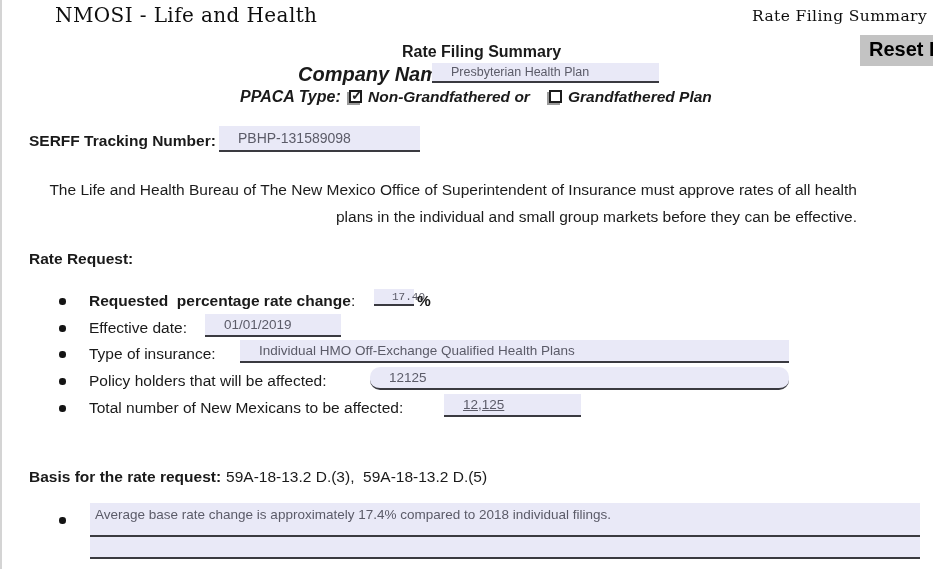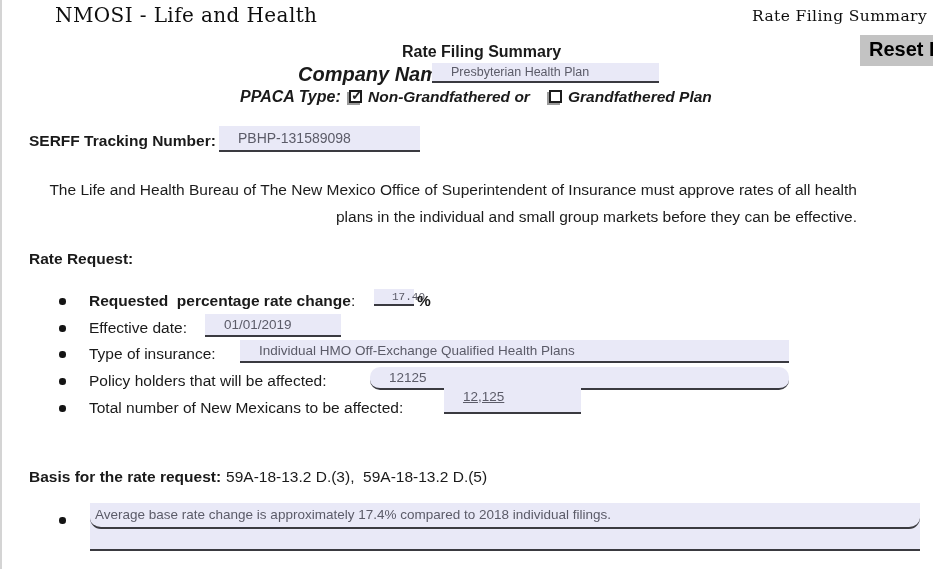--- a/index.html
+++ b/index.html
@@ -49,28 +49,28 @@
 
   .field{position:absolute;background:var(--field-bg);border-bottom:2px solid var(--underline);
     color:var(--field-text);font-size:13.5px;display:flex;align-items:center;padding-left:19px;}
   .company-field{left:432px;top:63px;width:227px;height:20px;font-size:12.5px;}
   .serff-field{left:219px;top:126px;width:201px;height:26px;font-size:14px;}
   .f-pct{left:374px;top:289px;width:40px;height:17px;font-size:11px;padding-left:18px;font-family:Liberation Mono, monospace;}
   .pct-suffix{left:417px;top:292px;font-size:15.5px;font-weight:bold;}
   .f-date{left:205px;top:314px;width:136px;height:23px;}
   .f-type{left:240px;top:340px;width:549px;height:23px;}
   .f-policy{left:370px;top:367px;width:419px;height:23px;border-radius:10px;}
-  .f-total{left:444px;top:380px;width:137px;height:34px;text-decoration:underline;}
+  .f-total{left:444px;top:394px;width:137px;height:23px;text-decoration:underline;}
 
   .basis-line{left:29px;top:468px;font-size:15.5px;}
   .basis-line .b{margin-right:5px;}
 
   .detail-field{position:absolute;left:90px;top:503px;width:830px;background:var(--field-bg);}
-  .detail-line1{height:26px;border-bottom:2px solid var(--underline);font-size:13.5px;
-    color:var(--field-text);padding:4px 0 0 5px;border-radius:11px;}
+  .detail-line1{height:34px;border-bottom:2px solid var(--underline);font-size:13.5px;
+    color:var(--field-text);padding:4px 0 0 5px;}
   .detail-line2{height:22px;border-bottom:2px solid var(--underline);}
 </style>
 </head>
 <body>
 
 <div class="page">
   <div class="page-edge"></div>
 
   <div class="abs hdr-left papyrus">NMOSI - Life and Health</div>
   <div class="abs hdr-right papyrus">Rate Filing Summary</div>

